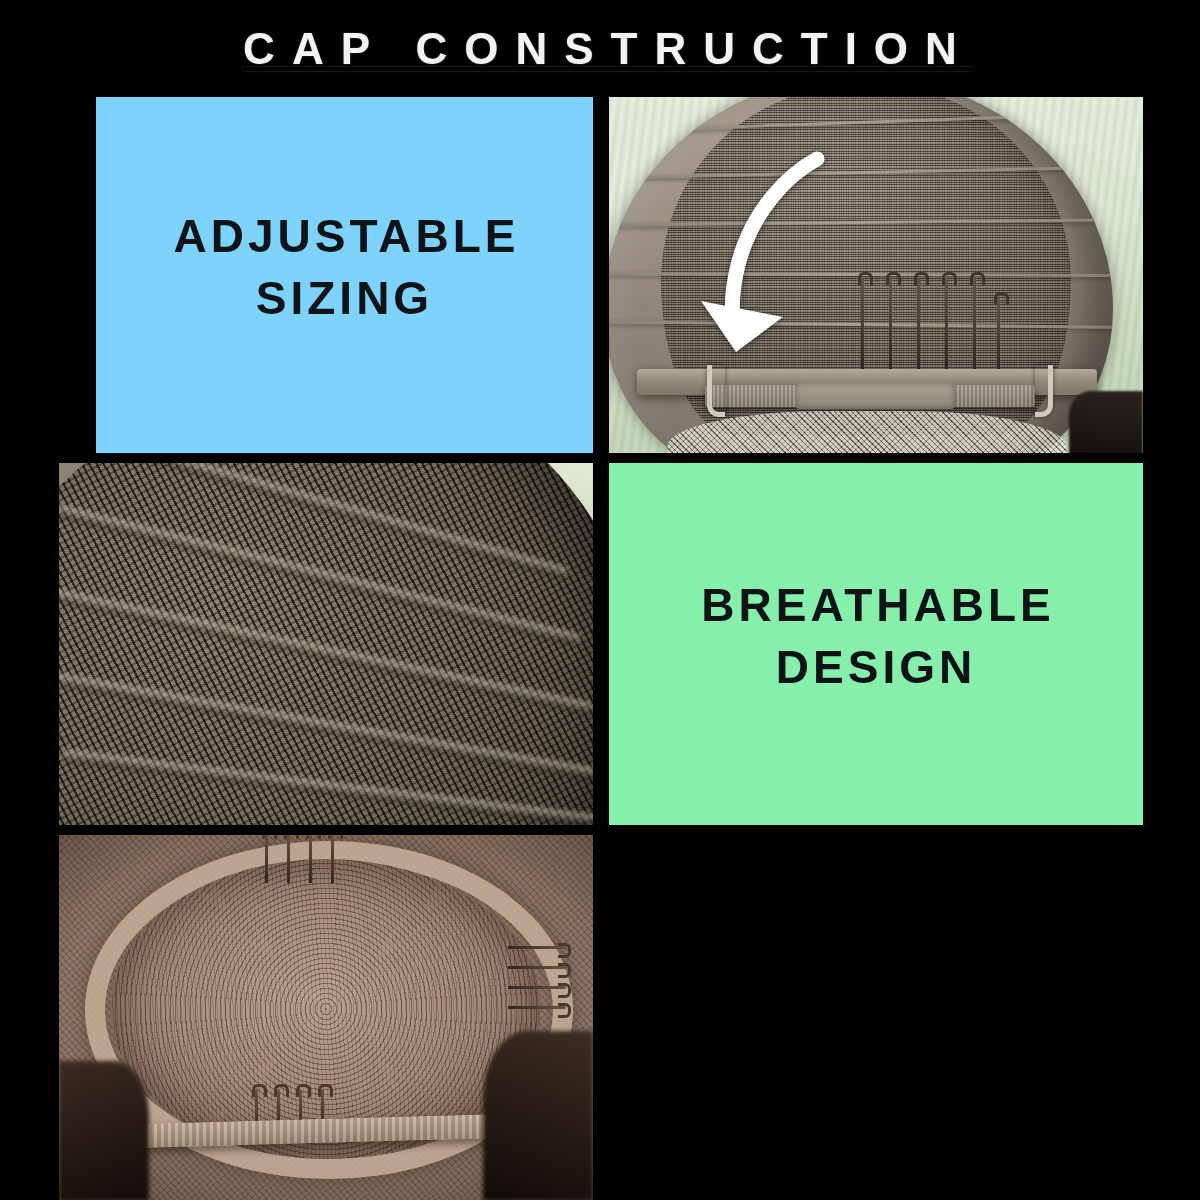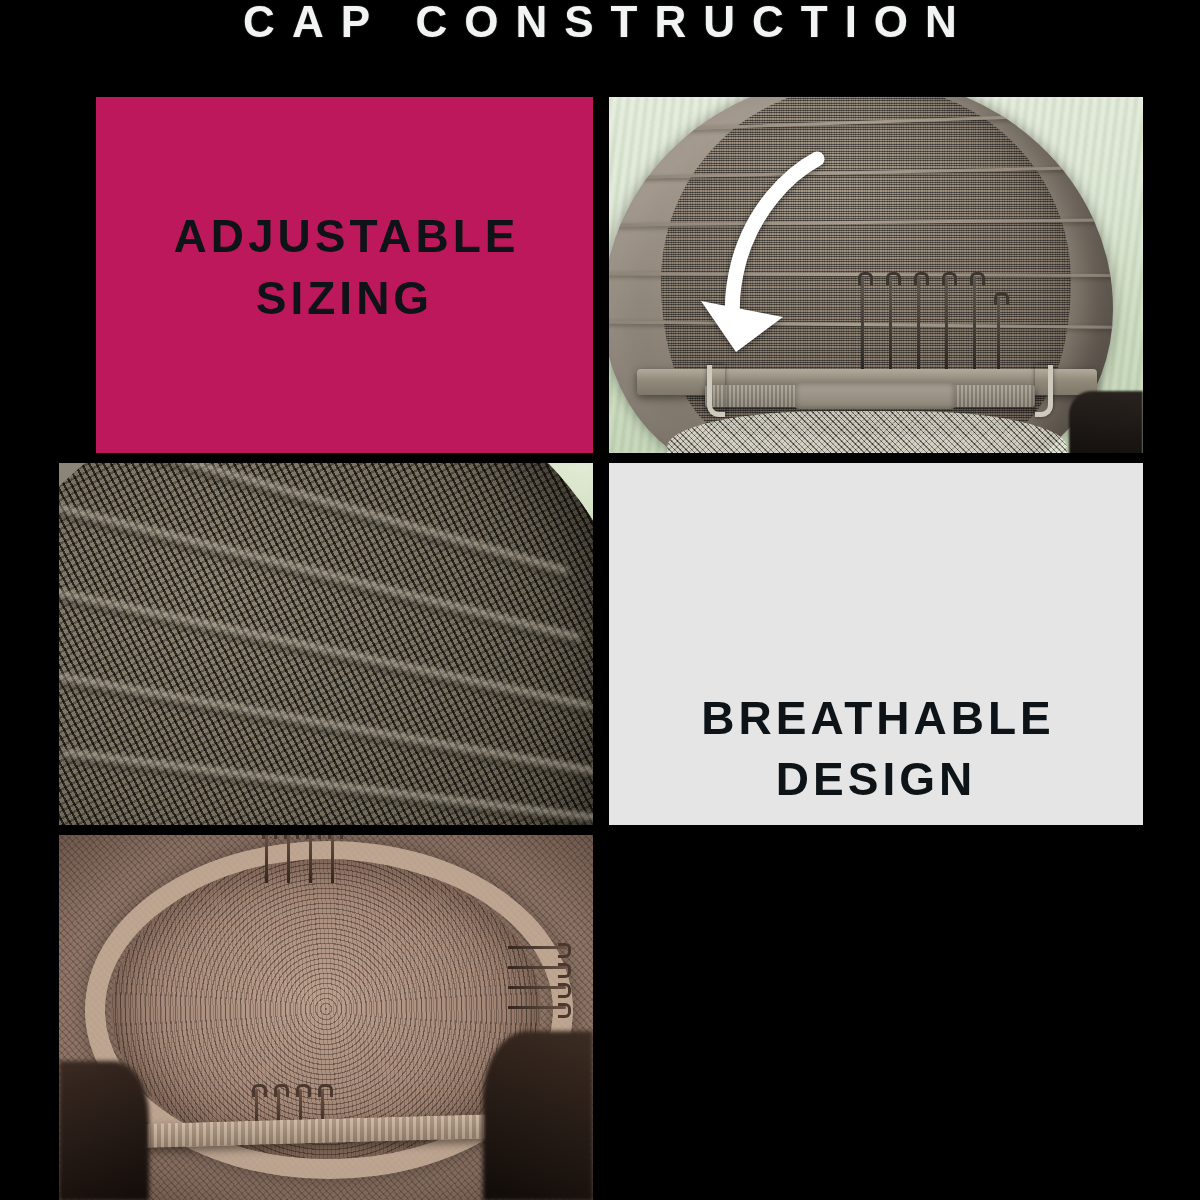--- a/index.html
+++ b/index.html
@@ -14,21 +14,21 @@
     position:relative;
     width:1200px; height:1200px;
     background:#000000;
   }
 
   
   .title-bar{
     position:absolute;
     left:0; top:0;
     width:1200px; height:97px;
-    display:flex; justify-content:center;
+    display:flex; align-items:center; justify-content:center;text-decoration:underline;
   }
   .title{
     color:#f2f4f3;
     font-size:44px;
     font-weight:700;
     letter-spacing:17px;
     text-indent:17px;
     line-height:1;
     white-space:nowrap;
     text-shadow:0 0 2px rgba(255,255,255,.25);
@@ -45,22 +45,22 @@
     column-gap:16px;
     row-gap:10px;
   }
   .cell{ position:relative; overflow:hidden; }
 
   
   .text-cell{
     display:flex; align-items:center; justify-content:center;
     padding-bottom:14px;
   }
-  .bg-cool { background:#be185d;margin-left:37px; }
-  .bg-warm { background:#e5e5e5;align-items:flex-end; }
+  .bg-cool { background:#7dd3fc;margin-left:37px; }
+  .bg-warm { background:#86efac; }
 
   .cell-label{
     color:#0d1316;
     font-weight:800;
     font-size:46px;
     line-height:1.34;
     letter-spacing:4px;
     text-align:center;
     text-indent:4px;
     text-transform:uppercase;

